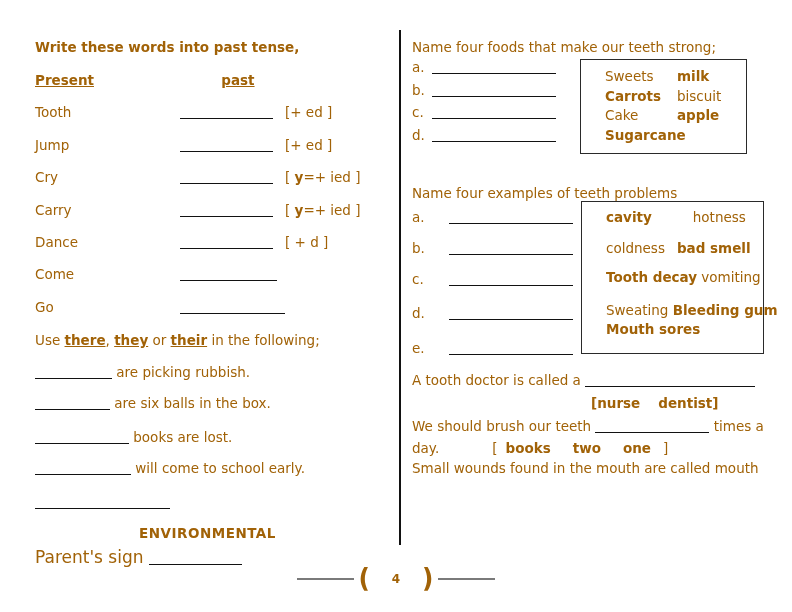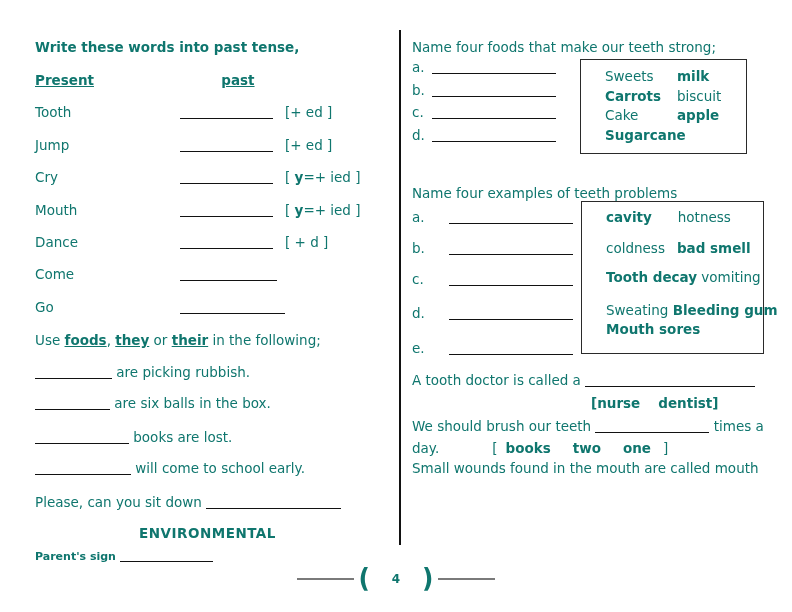--- a/index.html
+++ b/index.html
@@ -1,38 +1,38 @@
 <!DOCTYPE html>
 <html><head>
 <meta charset="utf-8">
 <style>
   html,body{margin:0;padding:0;background:#ffffff;}
   .page{
     position:relative;width:792px;height:600px;background:#ffffff;
     font-family:"DejaVu Sans","Liberation Sans",sans-serif;
-    font-size:13.5px;color:#0f766e;overflow:hidden;
+    font-size:13.5px;color:#a16207;overflow:hidden;
   }
   .r{position:absolute;white-space:nowrap;line-height:20px;}
   .b{font-weight:bold;}
   .bu{font-weight:bold;text-decoration:underline;}
   .bl{display:inline-block;border-bottom:1.6px solid #121212;height:12px;vertical-align:-2px;}
   .col-left{position:absolute;left:35px;top:0;width:345px;height:612px;}
   .col-right{position:absolute;left:412px;top:0;width:360px;height:612px;}
   .divider{position:absolute;left:399px;top:30px;width:1.5px;height:515px;background:#121212;}
   .vw{display:inline-block;width:145px;}
   .hint{margin-left:12px;}
   .qlabel{display:inline-block;width:20px;}
   .q2label{display:inline-block;width:37px;}
   .optbox{position:absolute;border:1.6px solid #2a2a2a;background:#fff;}
   #box1{left:168px;top:59px;width:165px;height:93px;}
   #box2{left:169px;top:201px;width:181px;height:151px;}
   .boxrow{position:absolute;left:24px;white-space:nowrap;line-height:20px;}
   .b1c1{display:inline-block;width:72px;}
   .center-row{width:345px;text-align:center;letter-spacing:.5px;}
-  .small{font-size:11px;font-weight:bold;line-height:16px;}
+  .small{font-size:17px;font-weight:normal;line-height:16px;}
   .footer{position:absolute;left:0;top:562px;width:792px;height:34px;
     display:flex;align-items:center;justify-content:center;}
   .fline{width:57px;height:2px;background:#7a7a7a;}
   .brace{font-size:25px;font-weight:bold;line-height:30px;margin:0 5px;transform:scaleY(1.05);}
   .pagenum{display:inline-block;width:42px;text-align:center;font-size:12px;font-weight:bold;}
 </style>
 </head>
 <body>
 
 <div class="page">
@@ -51,43 +51,43 @@
     <div class="r" style="top:102px">
       <span class="vw">Tooth</span><span class="bl" style="width:93px"></span><span class="hint"><span>[+ ed ]</span><span class="b"></span><span></span></span>
     </div>
     <div class="r" style="top:135px">
       <span class="vw">Jump</span><span class="bl" style="width:93px"></span><span class="hint"><span>[+ ed ]</span><span class="b"></span><span></span></span>
     </div>
     <div class="r" style="top:167px">
       <span class="vw">Cry</span><span class="bl" style="width:93px"></span><span class="hint"><span>[ </span><span class="b">y</span><span>=+ ied ]</span></span>
     </div>
     <div class="r" style="top:200px">
-      <span class="vw">Mouth</span><span class="bl" style="width:93px"></span><span class="hint"><span>[ </span><span class="b">y</span><span>=+ ied ]</span></span>
+      <span class="vw">Carry</span><span class="bl" style="width:93px"></span><span class="hint"><span>[ </span><span class="b">y</span><span>=+ ied ]</span></span>
     </div>
     <div class="r" style="top:232px">
       <span class="vw">Dance</span><span class="bl" style="width:93px"></span><span class="hint"><span>[ + d ]</span><span class="b"></span><span></span></span>
     </div>
     <div class="r" style="top:264px">
       <span class="vw">Come</span><span class="bl" style="width:97px"></span>
     </div>
     <div class="r" style="top:297px">
       <span class="vw">Go</span><span class="bl" style="width:105px"></span>
     </div>
 
     <div class="r" style="top:330px">
-      <span>Use </span><span class="bu">foods</span><span>,  </span> <span class="bu">they</span><span> or </span><span class="bu">their</span><span> in the following;</span>
+      <span>Use </span><span class="bu">there</span><span>,  </span> <span class="bu">they</span><span> or </span><span class="bu">their</span><span> in the following;</span>
     </div>
 
     <div class="r" style="top:362px"><span class="bl" style="width:77px"></span><span> are picking rubbish.</span></div>
     <div class="r" style="top:393px"><span class="bl" style="width:75px"></span><span> are six balls in the box.</span></div>
     <div class="r" style="top:427px"><span class="bl" style="width:94px"></span><span> books are lost.</span></div>
     <div class="r" style="top:458px"><span class="bl" style="width:96px"></span><span> will come to school early.</span></div>
 
     <div class="r" style="top:492px">
-      <span>Please, can you sit down </span><span class="bl" style="width:135px"></span>
+      <span class="bl" style="width:135px"></span>
     </div>
 
     <div class="r b center-row" style="top:523px">ENVIRONMENTAL</div>
 
     <div class="r small" style="top:549px">
       <span>Parent's sign </span><span class="bl" style="width:93px;height:10px"></span>
     </div>
 
   </section>
 
@@ -109,21 +109,21 @@
 
     <div class="r" style="top:183px">Name four examples of teeth problems</div>
 
     <div class="r" style="top:207px"><span class="q2label">a.</span><span class="bl" style="width:124px"></span></div>
     <div class="r" style="top:238px"><span class="q2label">b.</span><span class="bl" style="width:124px"></span></div>
     <div class="r" style="top:269px"><span class="q2label">c.</span><span class="bl" style="width:124px"></span></div>
     <div class="r" style="top:303px"><span class="q2label">d.</span><span class="bl" style="width:124px"></span></div>
     <div class="r" style="top:338px"><span class="q2label">e.</span><span class="bl" style="width:124px"></span></div>
 
     <div class="optbox" id="box2">
-      <div class="boxrow" style="top:5px"><span class="b">cavity</span><span style="margin-left:26px">hotness</span></div>
+      <div class="boxrow" style="top:5px"><span class="b">cavity</span><span style="margin-left:41px">hotness</span></div>
       <div class="boxrow" style="top:36px"><span>coldness</span><span class="b" style="margin-left:12px">bad smell</span></div>
       <div class="boxrow" style="top:65px"><span class="b">Tooth decay</span> <span>vomiting</span></div>
       <div class="boxrow" style="top:98px"><span>Sweating</span> <span class="b">Bleeding gum</span></div>
       <div class="boxrow" style="top:117px"><span class="b">Mouth sores</span></div>
     </div>
 
     <div class="r" style="top:370px">
       <span>A tooth doctor is called a </span><span class="bl" style="width:170px"></span>
     </div>
     <div class="r" style="top:393px">

